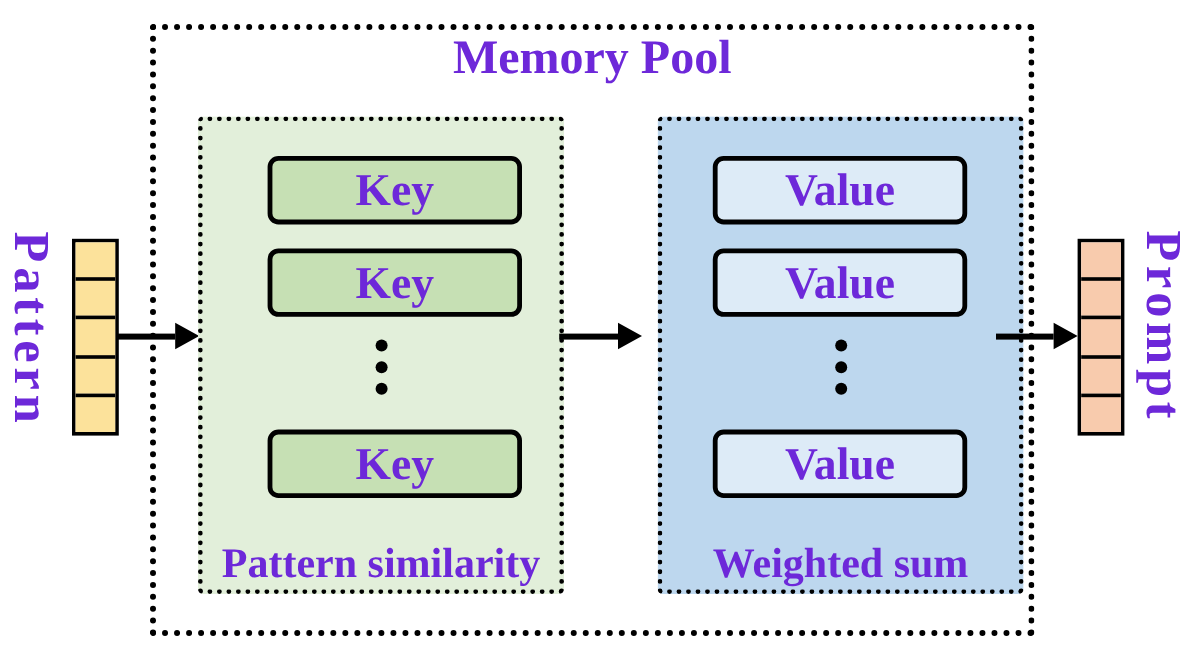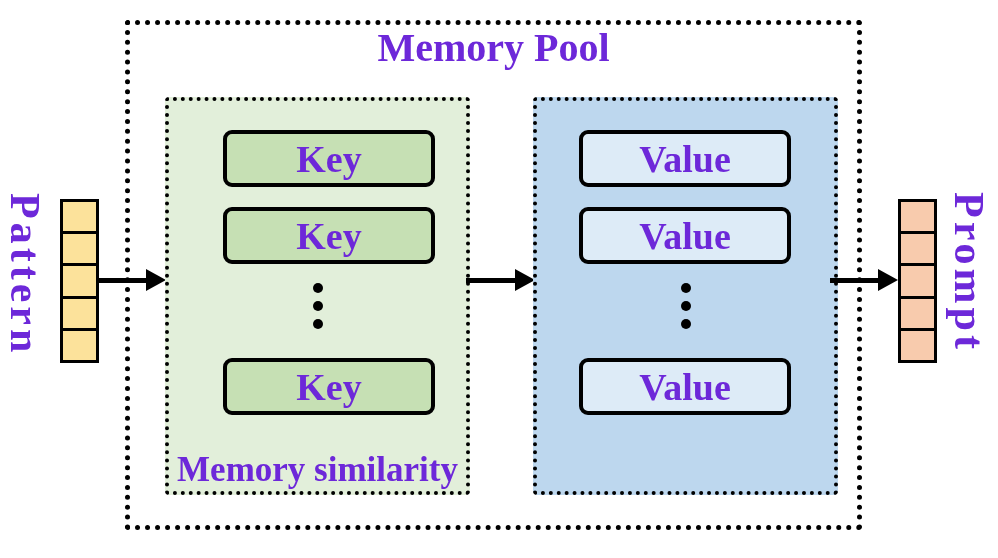--- a/index.html
+++ b/index.html
@@ -37,21 +37,21 @@
   .panel {
     position: absolute;
     top: 97px;
     width: 305px; height: 398px;
     border: 4px dotted #000;
     border-radius: 4px;
     box-sizing: border-box;
     padding-left: 20px;
   }
   .panel-green { left: 165px; background: #E2EFDA; }
-  .panel-blue  { left: 533px; background: #BDD7EE; }
+  .panel-blue  { left: 548px; background: #BDD7EE; }
 
   .item {
     position: absolute;
     height: 57px;
     width: 212px;
     border: 4px solid #000;
     border-radius: 9px;
     box-sizing: border-box;
     display: flex;
     align-items: center;
@@ -162,37 +162,38 @@
 
   <div class="panel panel-green">
     <div class="item item-1">Key</div>
     <div class="item item-2">Key</div>
     <div class="vdots">
       <div class="dot"></div>
       <div class="dot"></div>
       <div class="dot"></div>
     </div>
     <div class="item item-3">Key</div>
-    <div class="caption">Memory similarity</div>
+    <div class="caption">Pattern similarity</div>
   </div>
 
   <div class="arrow arrow-middle">
     <div class="shaft"></div>
     <div class="head"></div>
   </div>
 
   <div class="panel panel-blue">
     <div class="item item-1">Value</div>
     <div class="item item-2">Value</div>
     <div class="vdots">
       <div class="dot"></div>
       <div class="dot"></div>
       <div class="dot"></div>
     </div>
     <div class="item item-3">Value</div>
+    <div class="caption">Weighted sum</div>
   </div>
 
   <div class="arrow arrow-output">
     <div class="shaft"></div>
     <div class="head"></div>
   </div>
 
   <div class="vector vector-output">
     <div class="cell"></div>
     <div class="cell"></div>

